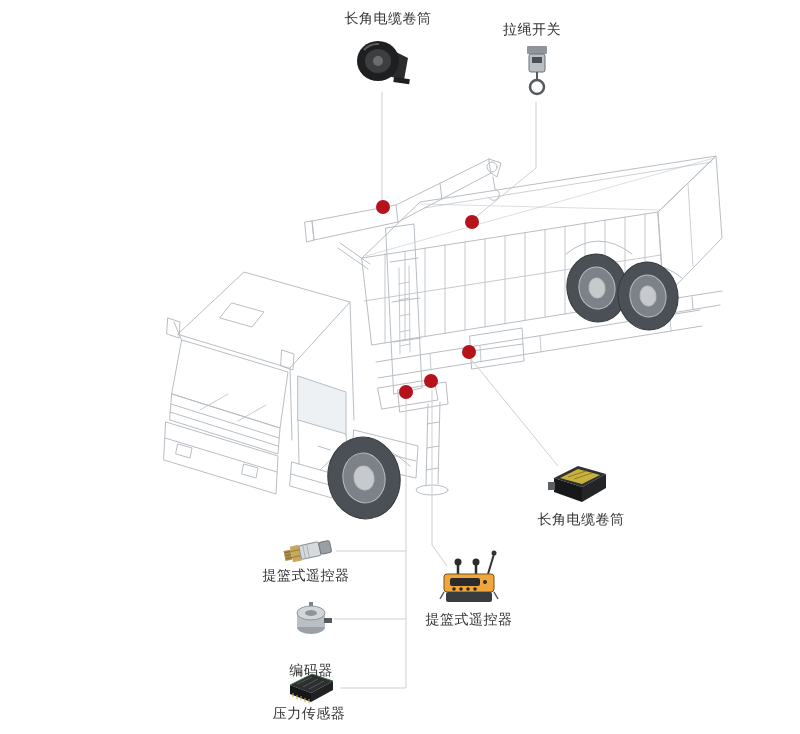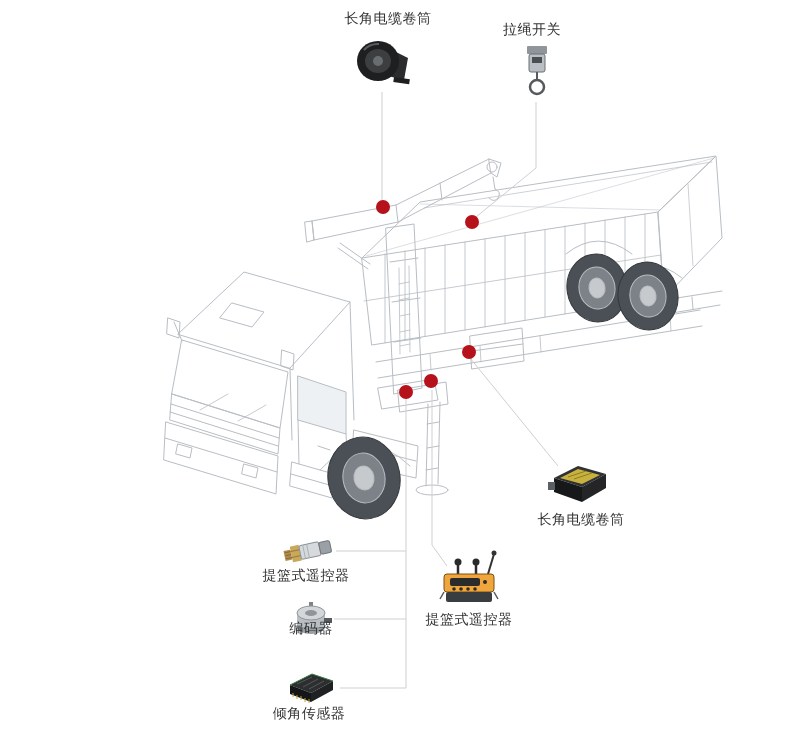--- a/index.html
+++ b/index.html
@@ -202,16 +202,16 @@
       <path d="M8,25 v4 M12,27 v4 M16,28 v4 M20,30 v4 M24,31 v4" stroke="#caa23a" stroke-width="1"></path>
       <path d="M5,17 L27,6 L48,13" stroke="#3f7d4a" fill="none" stroke-width="1"></path>
     </svg>
   </div>
 
   <div class="label" style="left:338px;top:10px;width:100px">长角电缆卷筒</div>
   <div class="label" style="left:482px;top:21px;width:100px">拉绳开关</div>
   <div class="label" style="left:531px;top:511px;width:100px">长角电缆卷筒</div>
   <div class="label" style="left:256px;top:567px;width:100px">提篮式遥控器</div>
   <div class="label" style="left:414px;top:611px;width:110px">提篮式遥控器</div>
-  <div class="label" style="left:261px;top:620px;width:100px">编码器</div>
-  <div class="label" style="left:259px;top:705px;width:100px">倾角传感器</div>
+  <div class="label" style="left:261px;top:662px;width:100px">编码器</div>
+  <div class="label" style="left:259px;top:705px;width:100px">压力传感器</div>
 
 </div>
 
 </body></html>

